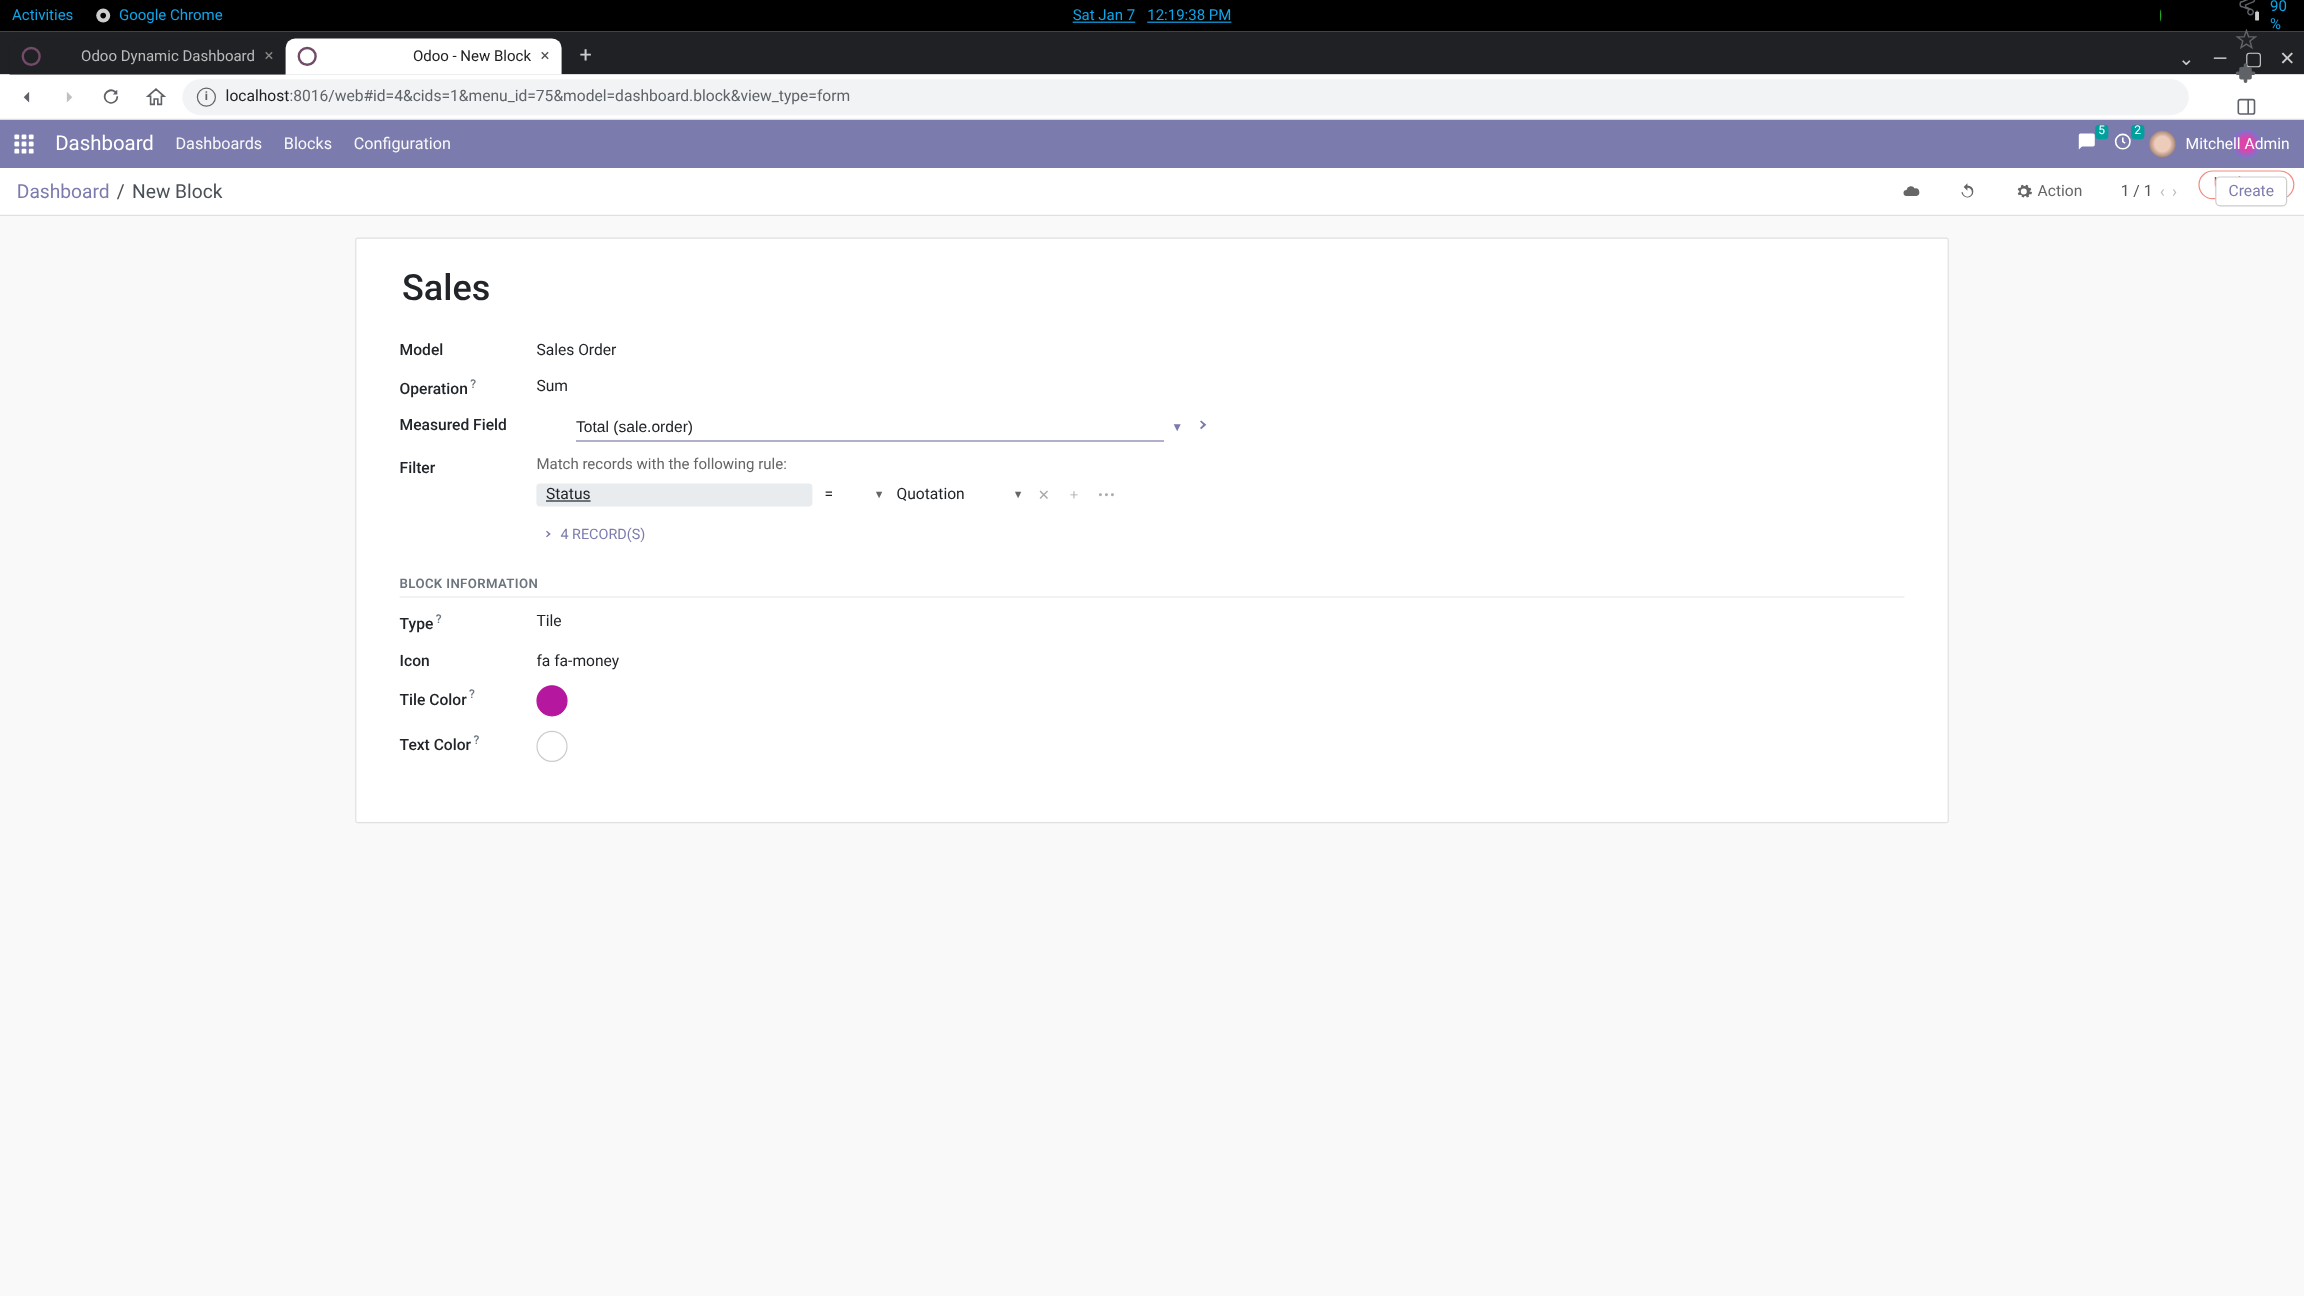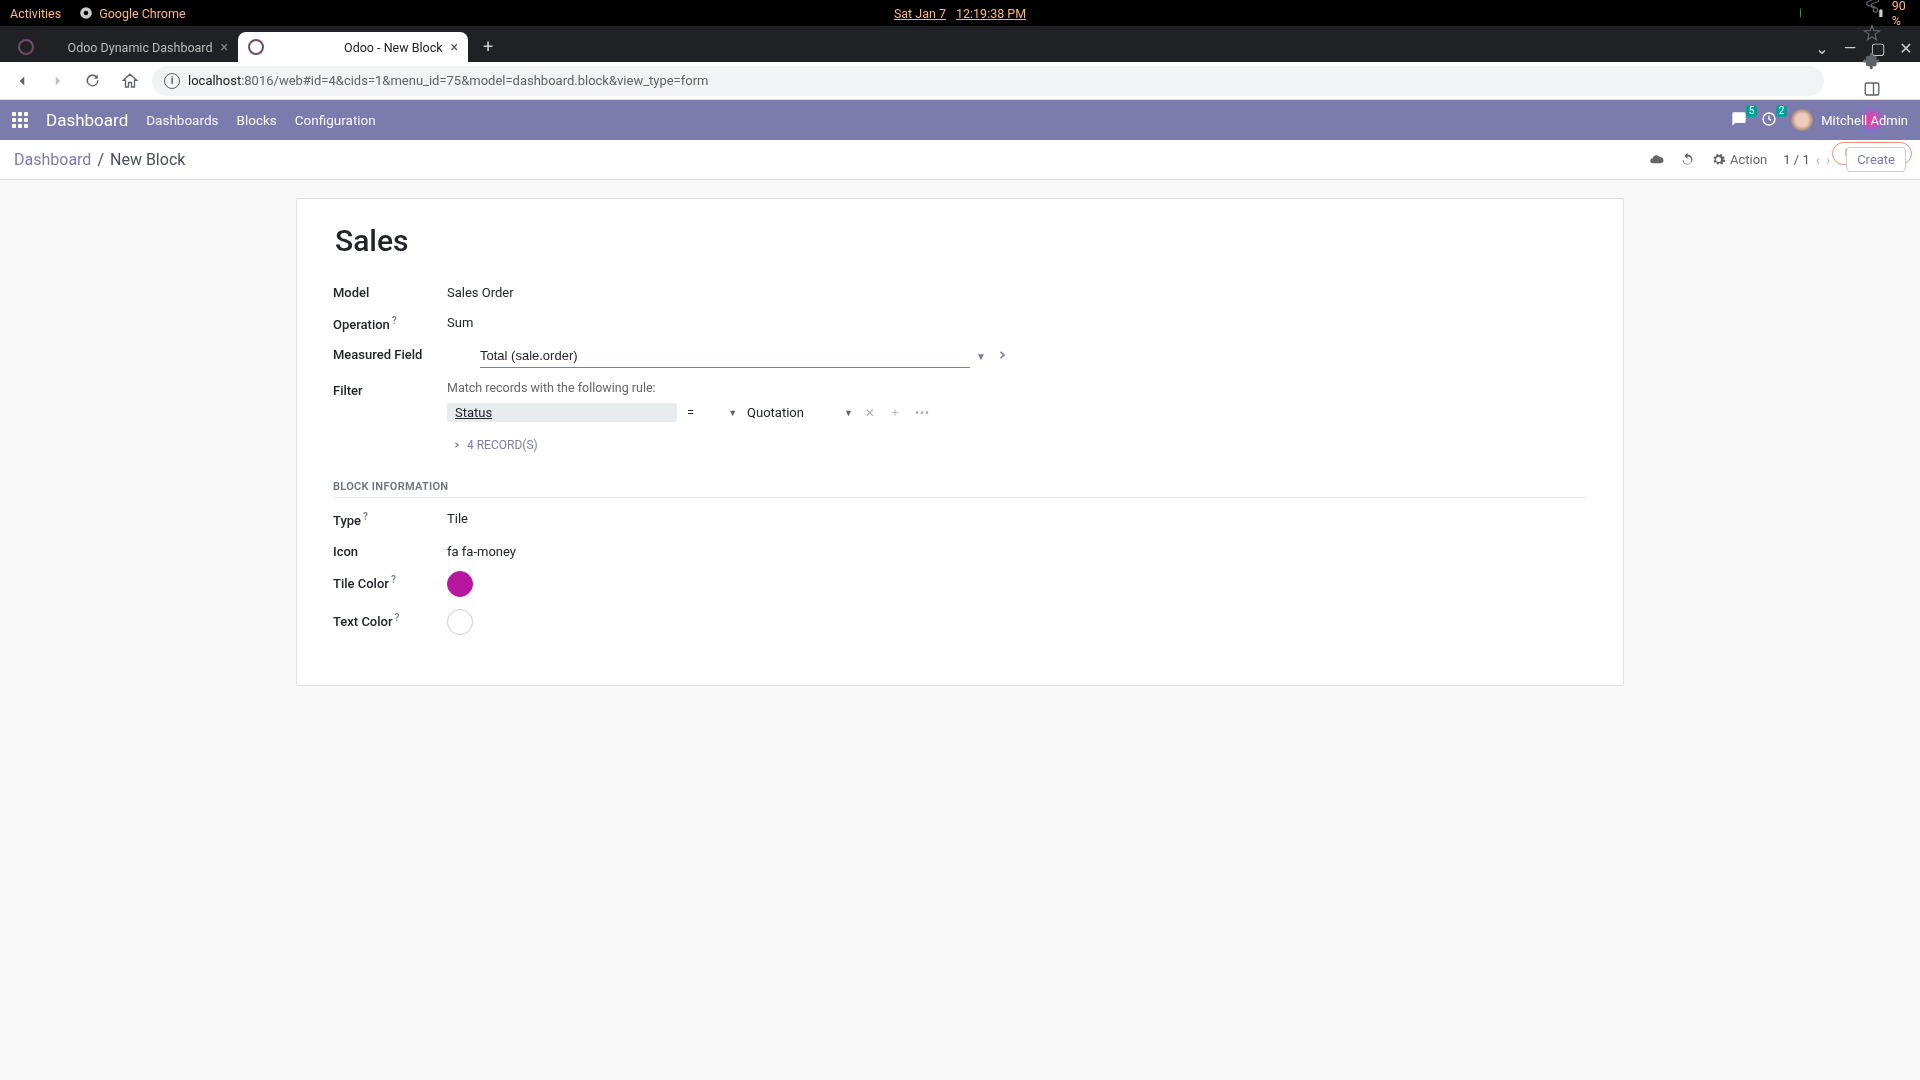--- a/index.html
+++ b/index.html
@@ -1,18 +1,18 @@
 <!DOCTYPE html>
 <html><head>
 <meta charset="utf-8">
 <style>
   * { box-sizing: border-box; margin: 0; padding: 0; }
   html, body { width: 1920px; height: 1080px; font-family: -apple-system, BlinkMacSystemFont, "Segoe UI", Roboto, "Helvetica Neue", Arial, sans-serif; overflow: hidden; background: #fff; }
   
-  .gnome-bar { height: 26px; background: #000; color: #fdba74; display: flex; align-items: center; font-size: 12.5px; padding: 4px 10px; justify-content: space-between; }
+  .gnome-bar { height: 26px; background: #000; color: #0ea5e9; display: flex; align-items: center; font-size: 12.5px; padding: 4px 10px; justify-content: space-between; }
   .gnome-left, .gnome-right { display: flex; align-items: center; gap: 18px; }
   .gnome-center { position: absolute; left: 50%; transform: translateX(-50%); display: flex; gap: 10px; text-decoration: underline; }
   .gnome-item { display: flex; align-items: center; gap: 6px; }
   .gnome-item svg { width: 14px; height: 14px; fill: #ccc; }
   .status-dot { width: 10px; height: 10px; border-radius: 50%; background: #2a2; display: inline-block; }
 
   
   .tab-strip { height: 36px; background: #202124; display: flex; align-items: flex-end; padding-left: 8px; }
   .tab { height: 30px; width: 230px; border-radius: 8px 8px 0 0; display: flex; align-items: center; padding: 0 10px; font-size: 12.5px; color: #bbb; position: relative; gap: 8px; text-align: right; }
   .tab.inactive { background: #202124; }
@@ -46,21 +46,21 @@
   .odoo-nav-right { display: flex; align-items: center; gap: 14px; font-size: 13px; }
   .icon-badge { position: relative; }
   .badge { position: absolute; top: -6px; right: -10px; background: #00a09d; color: #fff; font-size: 10px; border-radius: 3px; padding: 0 3px; line-height: 12px; }
   .user-area { display: flex; align-items: center; gap: 8px; }
   .user-avatar { width: 22px; height: 22px; border-radius: 50%; background: radial-gradient(circle, #ecb 40%, #a87 70%); }
 
   
   .crumb-bar { height: 40px; background: #fff; border-bottom: 1px solid #e0e0e0; display: flex; align-items: center; padding: 0 14px; justify-content: space-between; }
   .crumbs { font-size: 16px; color: #7c7bad; display: flex; align-items: center; gap: 6px; }
   .crumb-sep, .crumb-current { color: #495057; }
-  .crumb-right { display: flex; align-items: center; gap: 16px; color: #666; font-size: 13px; }
+  .crumb-right { display: flex; align-items: center; gap: 32px; color: #666; font-size: 13px; }
   .crumb-right svg { width: 15px; height: 15px; fill: #666; }
   .action-btn { display: flex; align-items: center; gap: 4px; }
   .pager { display: flex; align-items: center; gap: 6px; color: #555; }
   .pager-arrow { color: #bbb; font-size: 14px; }
   .create-btn { border: 1px solid #ccc; border-radius: 4px; padding: 4px 10px; color: #7c7bad; font-size: 13px; background: #fff; }
 
   
   .content-scroll { height: calc(1080px - 26px - 36px - 38px - 40px - 40px); background: #f9f9f9; padding: 18px 0; overflow: auto; }
   .form-sheet { width: 1328px; margin: 0 auto; background: #fff; border: 1px solid #e0e0e0; border-radius: 2px; padding: 24px 36px 44px; }
   .record-title { font-size: 30px; font-weight: 500; color: #212529; margin: 0 0 18px 2px; }

